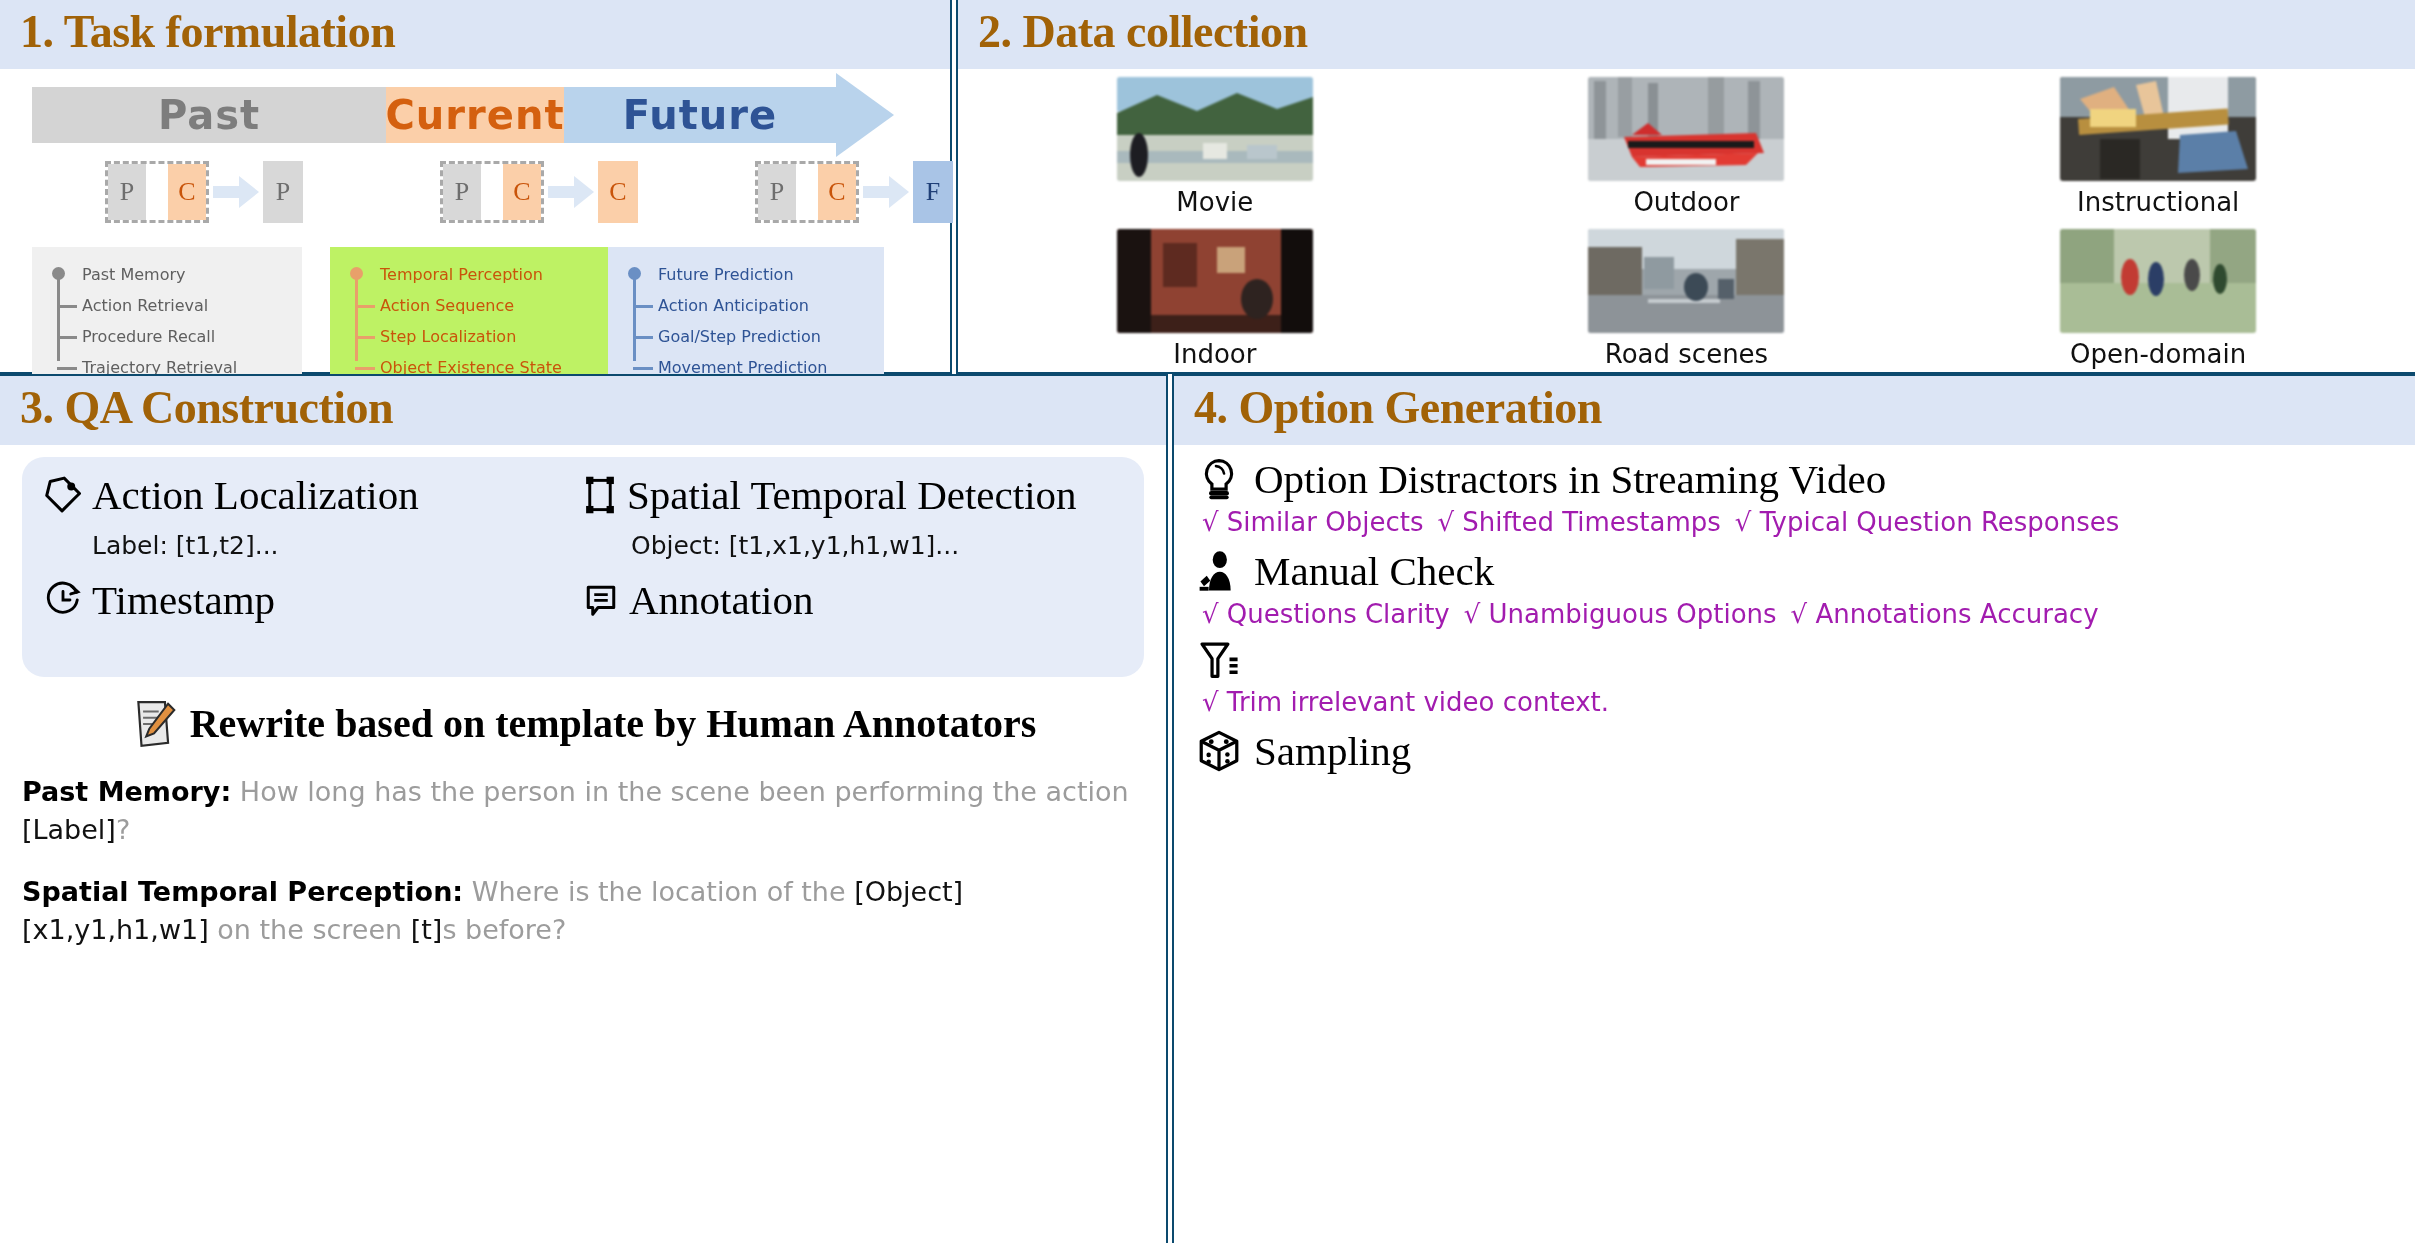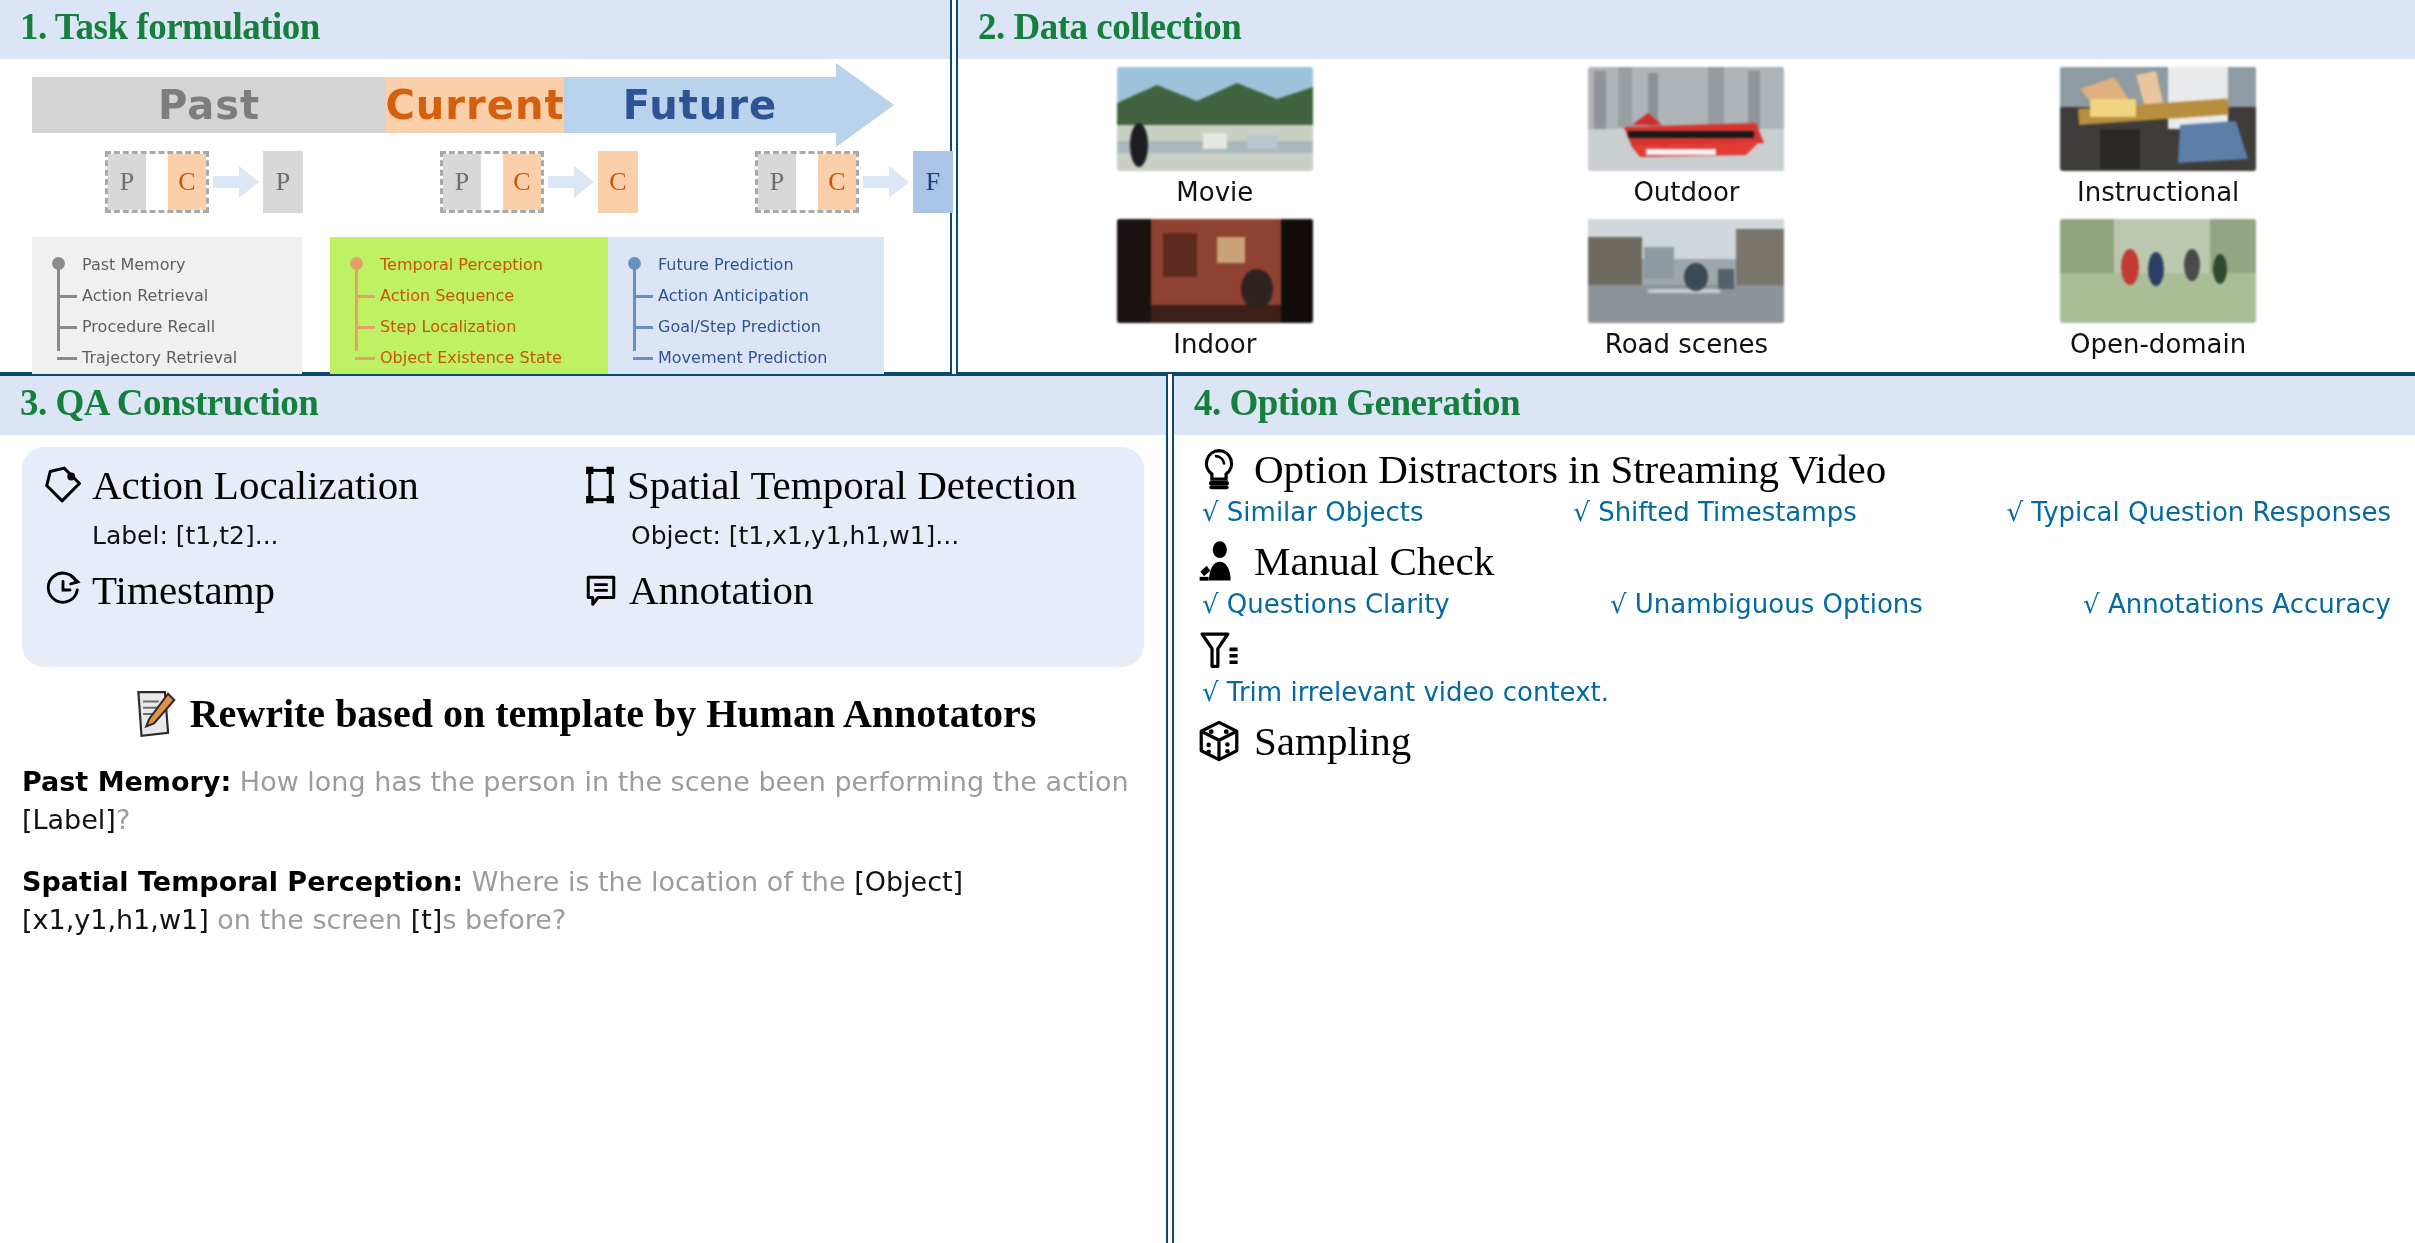--- a/index.html
+++ b/index.html
@@ -19,24 +19,24 @@
   .panel {
     position: absolute;
     border: 2px solid #0c4a6e;
     background: #ffffff;
   }
   .panel-head {
     background: #dce5f5;
     padding: 6px 20px 10px 20px;
   }
   .panel-title {
-    color: #15803d;
+    color: #a16207;
     font-family: "Liberation Serif", serif;
     font-weight: 700;
-    font-size: 37px;
+    font-size: 46px;
     letter-spacing: -0.5px;
     line-height: 1.15;
     white-space: nowrap;
   }
   .panel-body { position: relative; }
 
   
   #panel1 { left: 0px; top: 0px; width: 952px; height: 374px; border-top: none; border-left: none; }
   #panel1 .panel-body { height: 308px; }
 
@@ -200,26 +200,25 @@
   #panel4 .panel-body { height: 800px; padding: 10px 24px 0 24px; }
   .ogroup { margin-bottom: 4px; }
   .ohead {
     display: flex; align-items: center; gap: 14px;
     font-family: "Liberation Serif", serif;
     font-size: 41px; color: #000;
     white-space: nowrap;
     margin-bottom: 2px;
   }
   .ochecks {
-    display: flex; gap: 46px;
-    font-family: "DejaVu Sans", sans-serif;
-    font-size: 26px; color: #0369a1;
+    display: flex; gap: 14px;
+    font-family: "DejaVu Sans", sans-serif;
+    font-size: 26px; color: #a21caf;
     margin: 4px 0 10px 4px;
     white-space: nowrap;
-    justify-content: space-between;
   }
   .ochecks span { white-space: nowrap; }
 </style>
 </head>
 <body>
 
 <div class="figure">
 
   <div class="panel" id="panel1">
     <div class="panel-head">

